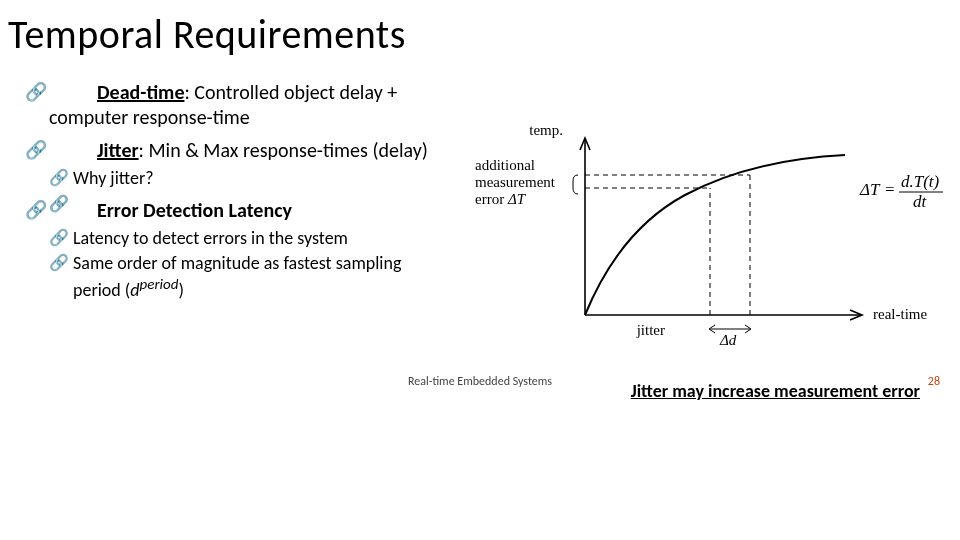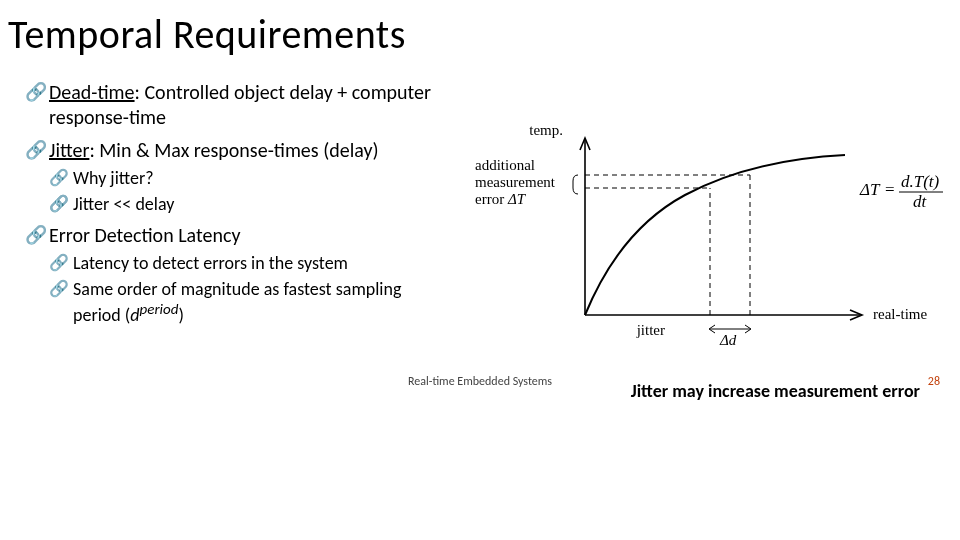--- a/index.html
+++ b/index.html
@@ -58,37 +58,38 @@
     left: 0;
     top: 2px;
     font-size: 18px;
     line-height: 1.2;
     font-family: "Segoe UI Symbol", "Arial", sans-serif;
   }
   .content ul ul .bullet-icon {
     top: 1px;
     font-size: 16px;
   }
-  .term { font-weight: 400; }
+  .term { font-weight: 700; margin-left: 48px; }
   .underline { text-decoration: underline; }
   .ital { font-style: italic; }
   .diagram {
     position: absolute;
     right: 15px;
     top: 115px;
     width: 480px;
     height: 250px;
   }
   .caption {
     position: absolute;
     right: 40px;
     top: 380px;
     font-size: 18px;
     font-weight: 700;
     text-align: center;
+    text-decoration: underline;
   }
   .footer {
     position: absolute;
     left: 50%;
     transform: translateX(-50%);
     bottom: 14px;
     font-size: 12px;
     color: #444;
   }
   .pagenum {
@@ -128,21 +129,20 @@
         <ul>
           <li>
             <span class="bullet-icon">🔗</span>
             <span>Why jitter?</span>
           </li>
           <li>
             <span class="bullet-icon">🔗</span>
           </li>
           <li>
             <span class="bullet-icon">🔗</span>
-            <span>Jitter &lt;&lt; delay</span>
           </li>
         </ul>
       </li>
       <li>
         <span class="bullet-icon">🔗</span>
         <span class="term">Error Detection Latency</span>
         <ul>
           <li>
             <span class="bullet-icon">🔗</span>
             <span>Latency to detect errors in the system</span>

